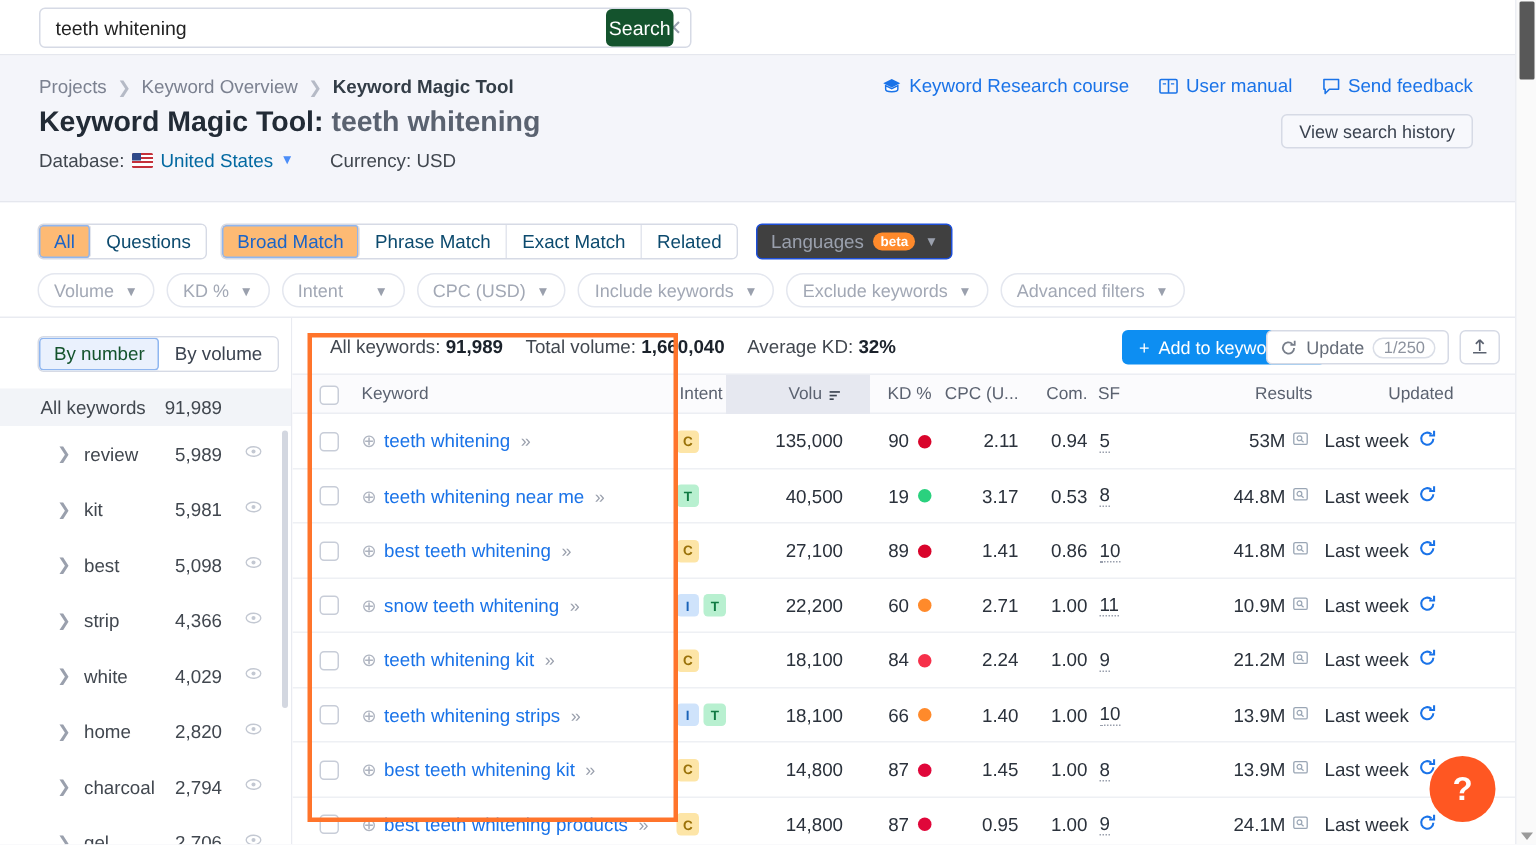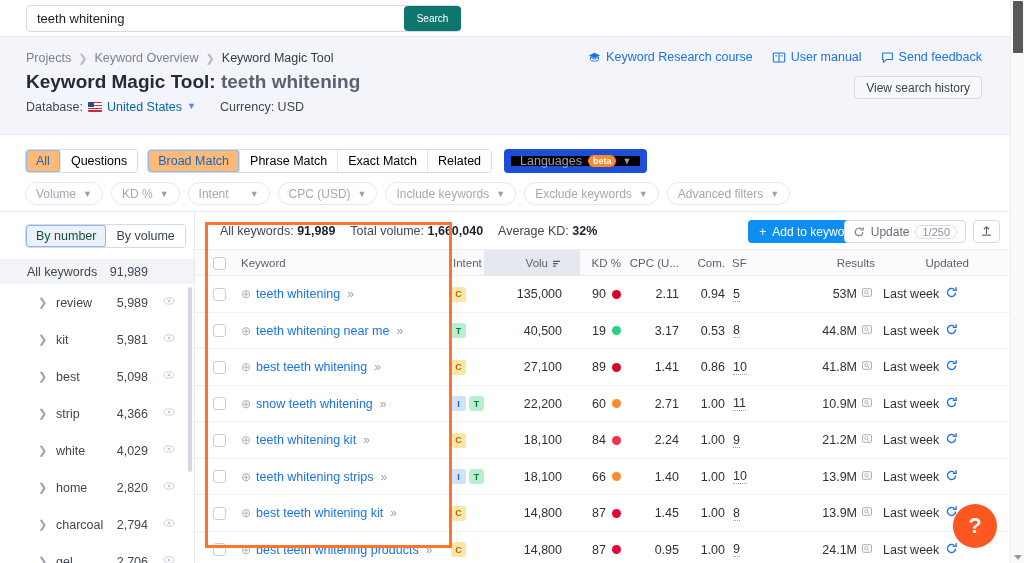--- a/index.html
+++ b/index.html
@@ -26,34 +26,34 @@
   .search-input {
     flex:1; border:0; outline:0; font-size:13px; padding:0 8px 0 10px;
     font-family:"Liberation Sans", sans-serif; color:#222; background:transparent;
     height:25px;
   }
   .search-clear {
     width:22px; text-align:center; color:#9aa0b0; font-size:14px; cursor:pointer;
     line-height:25px; user-select:none;
   }
   .search-btn {
-    position:absolute; left:404px; top:6px; width:57px; height:25px;
-    background:#0f766e; color:#fff; border:0; border-radius:4px;
-    font-size:10px; font-family:"Liberation Sans", sans-serif; cursor:pointer;
+    position:absolute; left:404px; top:6px; width:45px; height:25px;
+    background:#14532d; color:#fff; border:0; border-radius:4px;
+    font-size:13px; font-family:"Liberation Sans", sans-serif; cursor:pointer;
     display:flex; align-items:center; justify-content:center;
   }
 
   
   .header {
     position:absolute; left:0; top:37px; width:1010px; height:98px;
     background:#f4f5fa; border-bottom:1px solid #e5e7ee;
   }
   .breadcrumb { position:absolute; left:26px; top:14px; font-size:12.5px; color:#6b7280; display:flex; align-items:center; gap:7px;}
   .breadcrumb .crumb { color:#7b8190; }
-  .breadcrumb .crumb.active { color:#333d47; }
+  .breadcrumb .crumb.active { color:#333d47;font-weight:bold; }
   .breadcrumb .sep { color:#b5bac6; font-size:11px; }
 
   .page-title { position:absolute; left:26px; top:34px; font-size:19px; font-weight:bold; color:#222b36; white-space:nowrap;}
   .page-title .kw { color:#5a6270; font-weight:bold; }
 
   .meta-row { position:absolute; left:26px; top:63px; font-size:12.5px; color:#41474f; display:flex; align-items:center; gap:24px;}
   .db-sel { display:flex; align-items:center; gap:5px; }
   .db-sel .lbl { color:#41474f; }
   .flag {
     display:inline-block; width:14px; height:10px; border-radius:1px; position:relative; overflow:hidden;
@@ -72,28 +72,28 @@
     border:1px solid #d6dae5; border-radius:4px; background:#f7f8fc; color:#3b4350;
     font-size:12px; font-family:"Liberation Sans", sans-serif; cursor:pointer;
     display:flex; align-items:center;
   }
 
   
   .filters { position:absolute; left:0; top:135px; width:1010px; height:77px; background:#fff; border-bottom:1px solid #e9ebf1;}
   .tabrow { position:absolute; left:25px; top:14px; display:flex; align-items:center; gap:0; }
   .seg { display:flex; border:1px solid #d6dae5; border-radius:4px; overflow:hidden; background:#fff; height:24px;}
   .seg .item {
-    padding:0 10px; font-size:12.5px; color:#000000; display:flex; align-items:center;
+    padding:0 10px; font-size:12.5px; color:#0c4a6e; display:flex; align-items:center;
     border-right:1px solid #e3e6ee; cursor:pointer; background:#fff; white-space:nowrap;
   }
   .seg .item:last-child { border-right:0; }
   .seg .item.sel { background:#fdba74; color:#1b64c8; box-shadow: inset 0 0 0 1px #8fb6f0; border-radius:3px;}
   .gap { width:9px; }
   .langbox {
-    margin-left:12px; height:24px; border:7px solid #1d4ed8; border-radius:4px; background:#000000;
+    margin-left:12px; height:24px; border:1px solid #1d4ed8; border-radius:4px; background:#404040;
     display:flex; align-items:center; gap:6px; padding:0 9px; font-size:12.5px; color:#9aa0ad; cursor:pointer;
   }
   .beta { background:#ff8a2b; color:#fff; font-size:9px; border-radius:7px; padding:1px 5px; font-weight:bold;}
   .chevd { color:#9aa0ad; font-size:9px; }
 
   .filterrow { position:absolute; left:25px; top:47px; display:flex; align-items:center; gap:8px;}
   .fchip {
     height:23px; border:1px solid #e4e7ef; border-radius:13px; background:#fff;
     display:flex; align-items:center; gap:7px; padding:0 10px; font-size:12px; color:#a2a8b5; cursor:pointer;
     white-space:nowrap;

